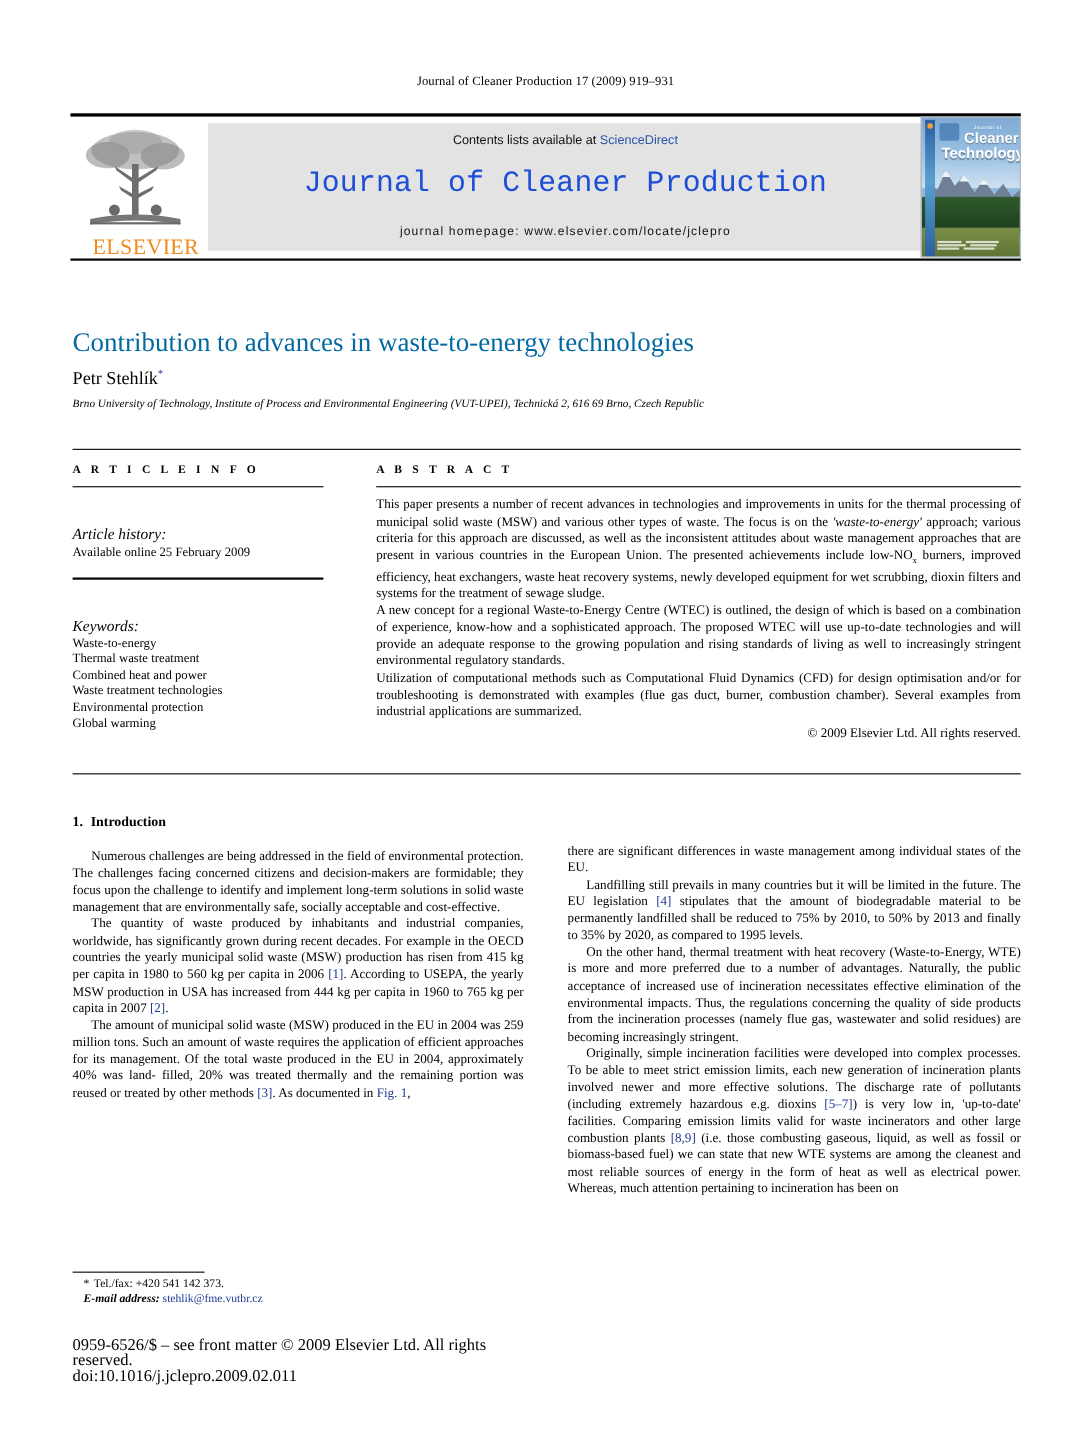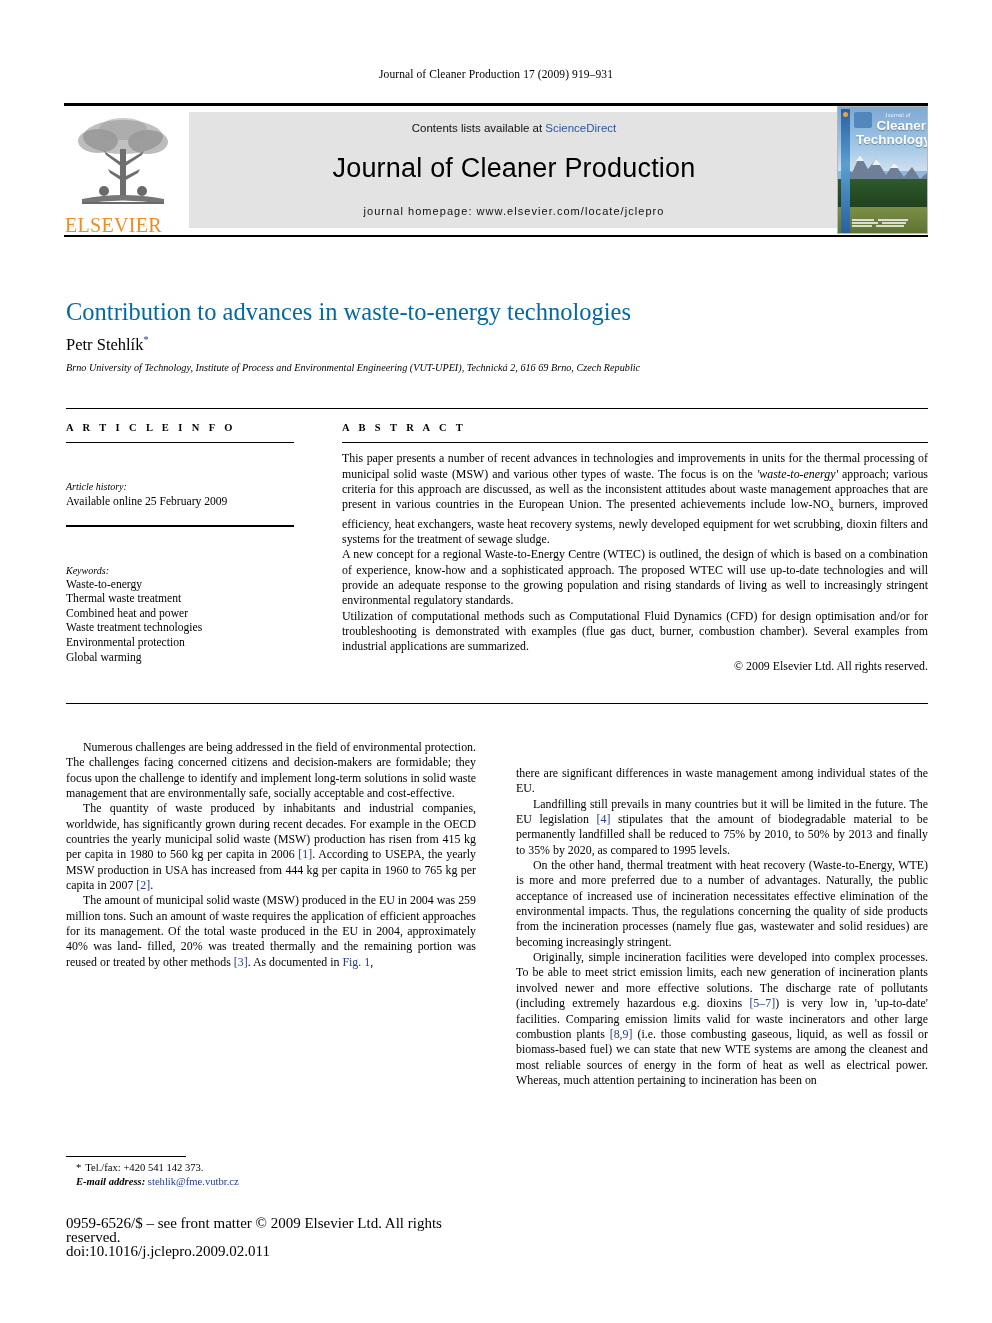--- a/index.html
+++ b/index.html
@@ -61,21 +61,21 @@
     position: absolute;
     left: 0; top: 8px;
     width: 118px;
     height: 124px;
   }
   .tree-svg { position: absolute; left: 4px; top: 0; }
   .elsevier-word {
     position: absolute;
     left: 1px; bottom: 0px;
     width: 116px;
-    text-align: left;
+    text-align: right;
     font-family: "Liberation Serif", serif;
     font-size: 20px;
     letter-spacing: .3px;
     color: #F08C1E;
     line-height: 1;
   }
 
   
   .contents-band {
     position: absolute;
@@ -92,23 +92,23 @@
     font-family: "Liberation Sans", sans-serif;
     font-size: 11.5px;
     color: #111;
   }
   .sciencedirect { color: #2b55a8; }
   .journal-name {
     position: absolute;
     left: 0; top: 41px;
     width: 650px;
     text-align: center;
-    font-family: Liberation Sans, sans-serif;
+    font-family: Liberation Mono, monospace;
     font-size: 27px;
-    color: #000000;
+    color: #1d4ed8;
     letter-spacing: .2px;
   }
   .homepage {
     position: absolute;
     left: 0; top: 93px;
     width: 650px;
     text-align: center;
     font-family: "Liberation Sans", sans-serif;
     font-size: 11px;
     letter-spacing: 1.05px;
@@ -243,21 +243,21 @@
     letter-spacing: 3.4px;
     color: #000;
     margin-bottom: 9px;
   }
   .thin-rule {
     height: 1.3px; background: #000; margin: 0 0 8px 0;
   }
   .info-label {
     font-family: "Liberation Serif", serif;
     font-style: italic;
-    font-size: 10px;
+    font-size: 14px;
     line-height: 15px;
     margin-top: 36px;
   }
   .info-text {
     font-family: "Liberation Serif", serif;
     font-size: 11.6px;
     line-height: 15px;
   }
   .kw-block { margin-top: 0; }
   .kw-item {
@@ -458,20 +458,23 @@
         waste heat recovery systems, newly developed equipment for wet scrubbing, dioxin filters and systems
         for the treatment of sewage sludge.
       </p>
       <p class="abstract-p">A new concept for a regional Waste-to-Energy Centre (WTEC) is outlined, the design of which is based on a combination of experience, know-how and a sophisticated approach. The proposed WTEC will use up-to-date technologies and will provide an adequate response to the growing population and rising standards of living as well to increasingly stringent environmental regulatory standards.</p>
       <p class="abstract-p">Utilization of computational methods such as Computational Fluid Dynamics (CFD) for design optimisation and/or for troubleshooting is demonstrated with examples (flue gas duct, burner, combustion chamber). Several examples from industrial applications are summarized.</p>
       <div class="abstract-copy">© 2009 Elsevier Ltd. All rights reserved.</div>
     </div>
   </div>
 
   <div class="body-left">
+    <div class="h2">
+      <span class="num">1.</span><span>Introduction</span>
+    </div>
     <p class="body-p">Numerous challenges are being addressed in the field of environmental protection. The challenges facing concerned citizens and decision-makers are formidable; they focus upon the challenge to identify and implement long-term solutions in solid waste management that are environmentally safe, socially acceptable and cost-effective.</p>
     <p class="body-p">
       The quantity of waste produced by inhabitants and industrial
       companies, worldwide, has significantly grown during recent
       decades. For example in the OECD countries the yearly municipal
       solid waste (MSW) production has risen from 415&nbsp;kg per capita in
       1980 to 560&nbsp;kg per capita in 2006 <span class="ref">[1]</span>. According to USEPA, the
       yearly MSW production in USA has increased from 444&nbsp;kg per
       capita in 1960 to 765&nbsp;kg per capita in 2007 <span class="ref">[2]</span>.
     </p>

